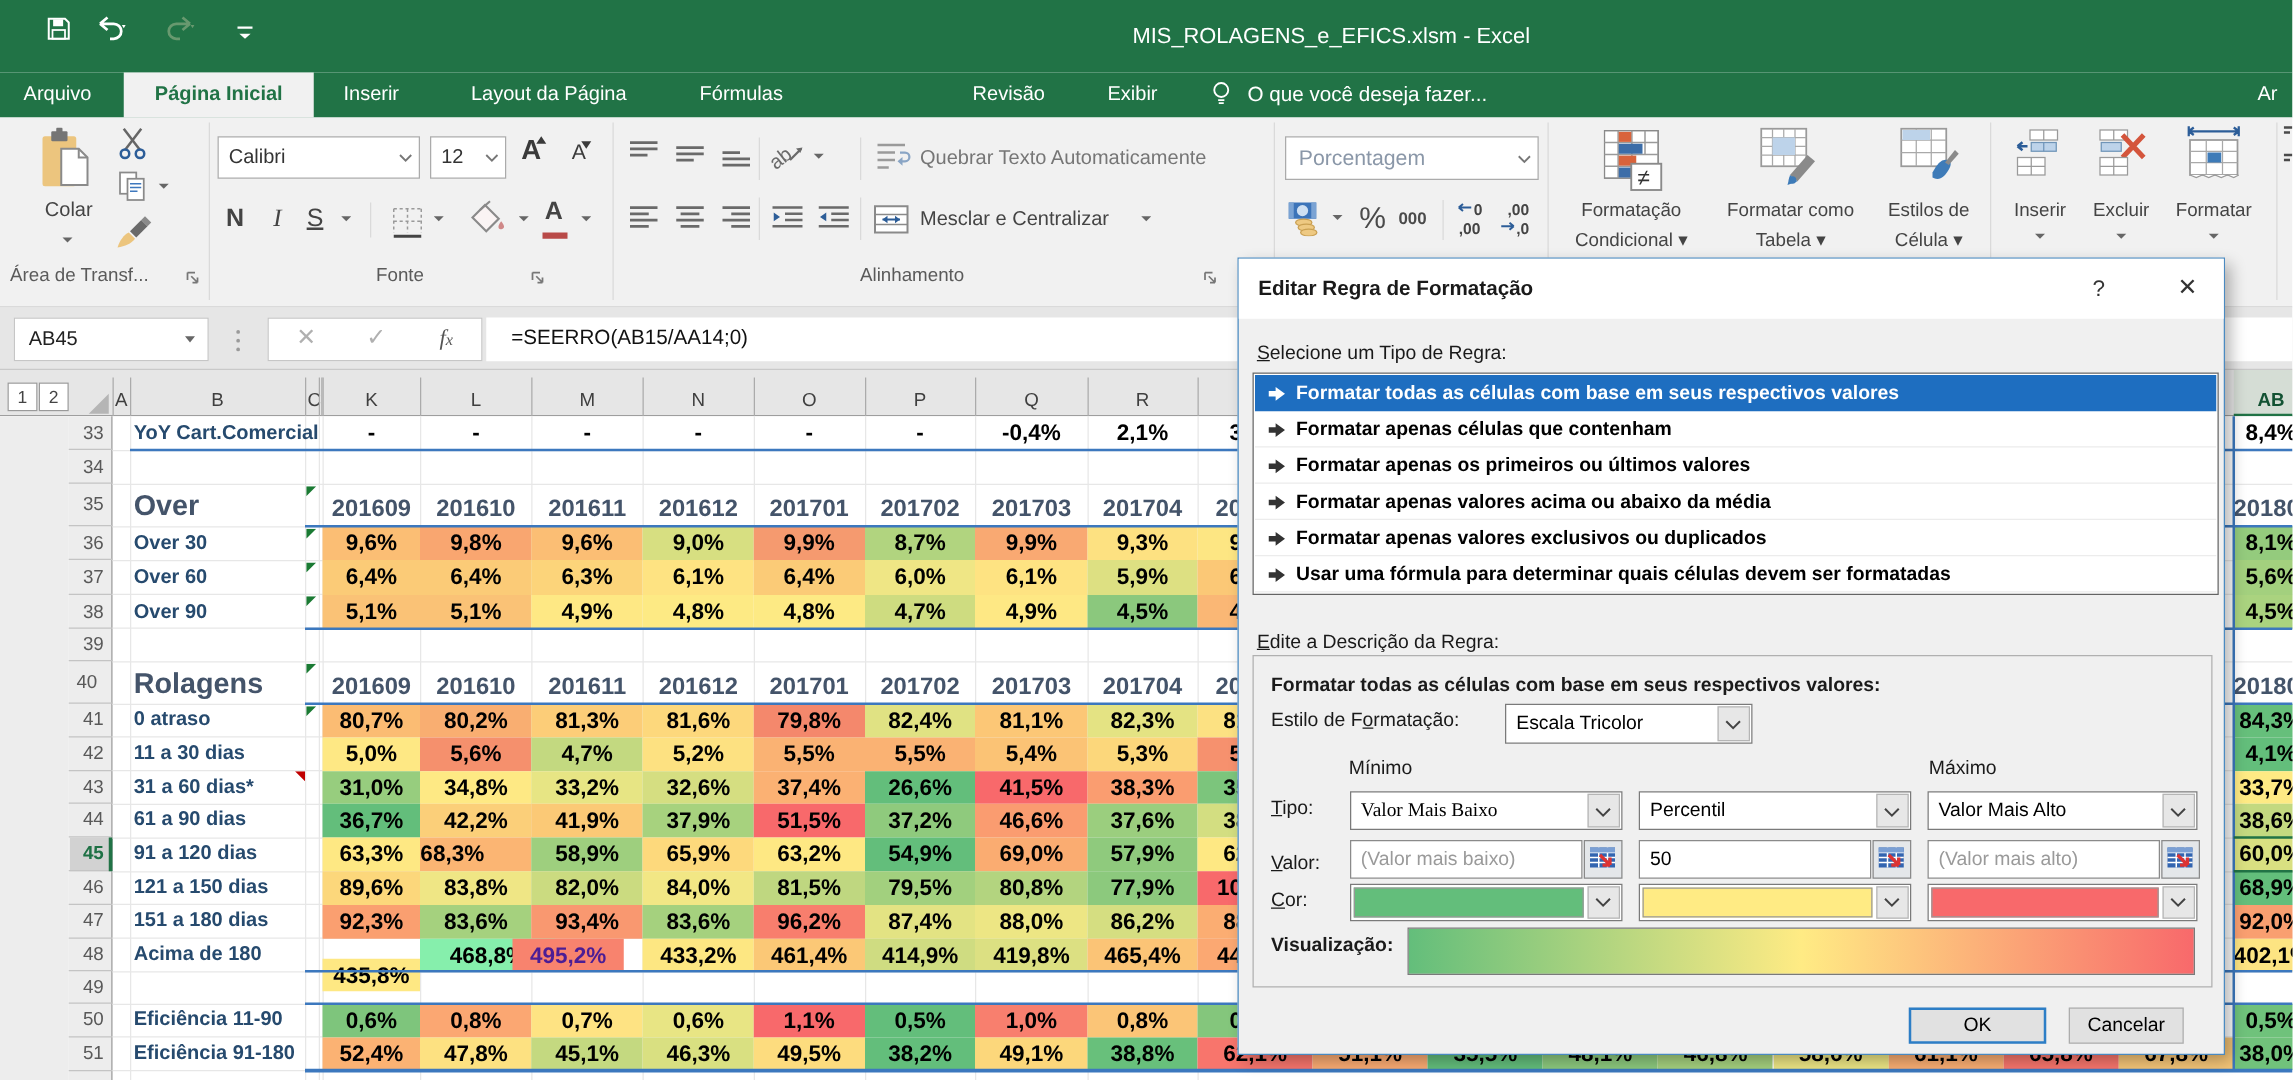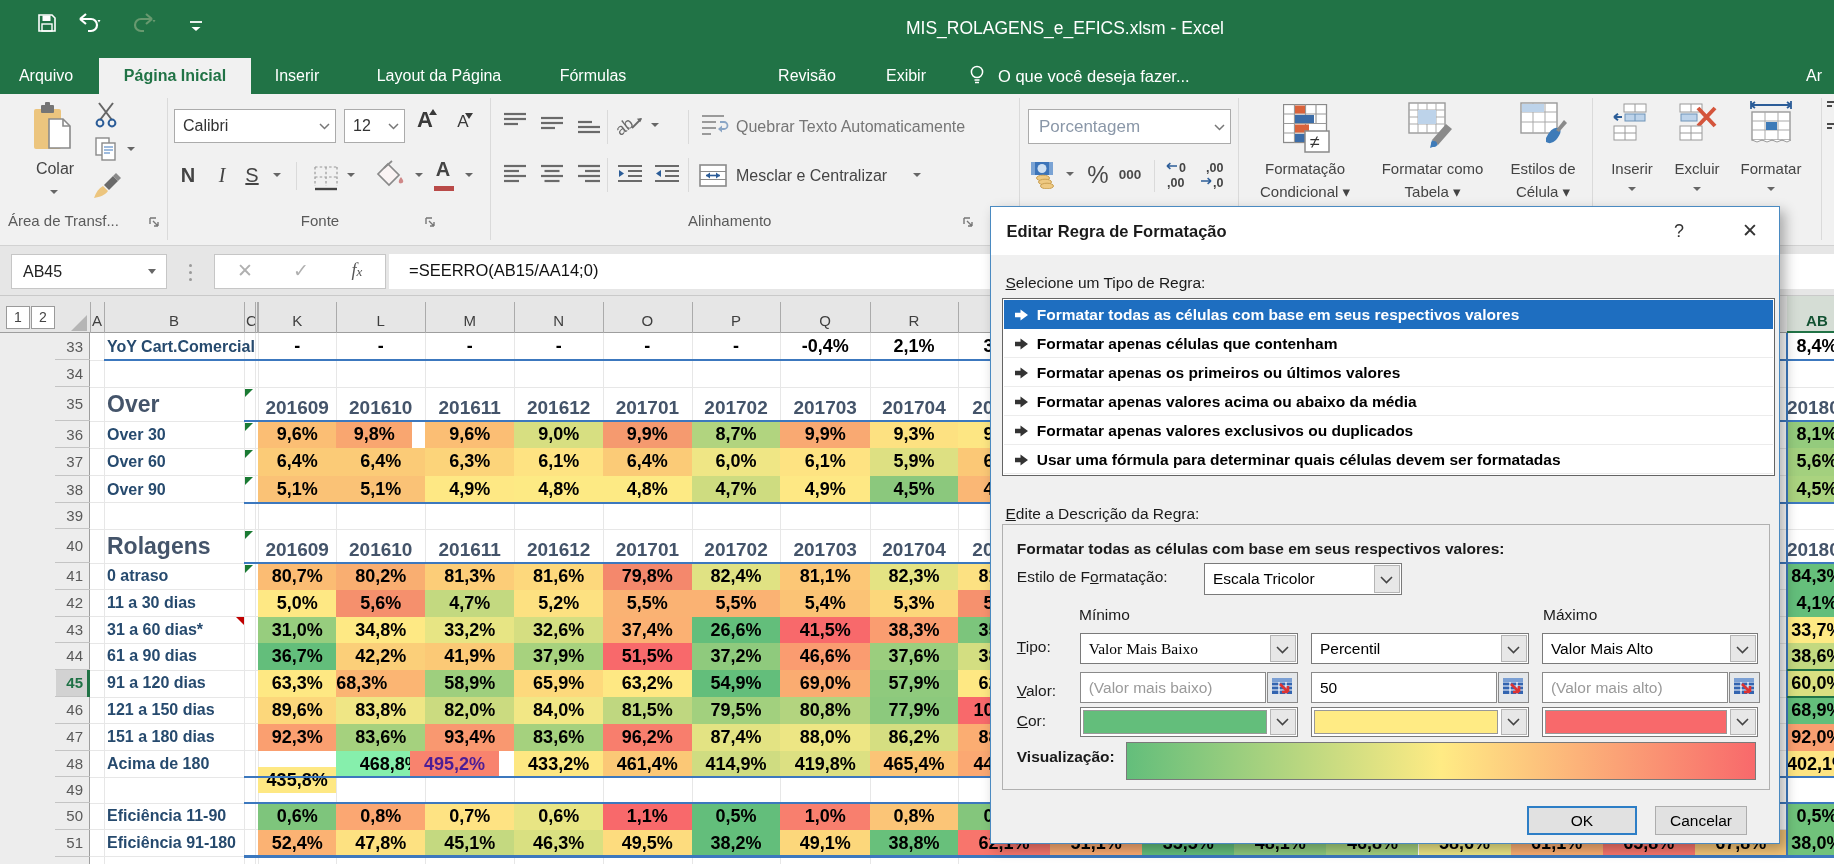--- a/index.html
+++ b/index.html
@@ -356,21 +356,21 @@
 <div class="a" style="left:56px;top:387px;width:33px;height:34.30000000000001px;color:#595959;font-size:15px;font-weight:400;text-align:right;padding-right:6px;line-height:34.30000000000001px;">35</div>
 <div class="a" style="left:55px;top:420.3px;width:35px;height:1px;background:#c4c4c4;"></div>
 <div class="a" style="left:56px;top:421.3px;width:33px;height:27.099999999999966px;color:#595959;font-size:15px;font-weight:400;text-align:right;padding-right:6px;line-height:27.099999999999966px;">36</div>
 <div class="a" style="left:55px;top:447.4px;width:35px;height:1px;background:#c4c4c4;"></div>
 <div class="a" style="left:56px;top:448.4px;width:33px;height:27.200000000000045px;color:#595959;font-size:15px;font-weight:400;text-align:right;padding-right:6px;line-height:27.200000000000045px;">37</div>
 <div class="a" style="left:55px;top:474.6px;width:35px;height:1px;background:#c4c4c4;"></div>
 <div class="a" style="left:56px;top:475.6px;width:33px;height:27.19999999999999px;color:#595959;font-size:15px;font-weight:400;text-align:right;padding-right:6px;line-height:27.19999999999999px;">38</div>
 <div class="a" style="left:55px;top:501.8px;width:35px;height:1px;background:#c4c4c4;"></div>
 <div class="a" style="left:56px;top:502.8px;width:33px;height:26.19999999999999px;color:#595959;font-size:15px;font-weight:400;text-align:right;padding-right:6px;line-height:26.19999999999999px;">39</div>
 <div class="a" style="left:55px;top:528.0px;width:35px;height:1px;background:#c4c4c4;"></div>
-<div class="a" style="left:56px;top:529px;width:33px;height:34px;color:#595959;font-size:15px;font-weight:400;text-align:right;padding-right:6px;line-height:34px;">40</div>
+<div class="a" style="left:56px;top:529px;width:33px;height:34px;color:#595959;font-size:15px;font-weight:400;text-align:center;padding-right:6px;line-height:34px;">40</div>
 <div class="a" style="left:55px;top:562px;width:35px;height:1px;background:#c4c4c4;"></div>
 <div class="a" style="left:56px;top:563px;width:33px;height:26.799999999999955px;color:#595959;font-size:15px;font-weight:400;text-align:right;padding-right:6px;line-height:26.799999999999955px;">41</div>
 <div class="a" style="left:55px;top:588.8px;width:35px;height:1px;background:#c4c4c4;"></div>
 <div class="a" style="left:56px;top:589.8px;width:33px;height:26.800000000000068px;color:#595959;font-size:15px;font-weight:400;text-align:right;padding-right:6px;line-height:26.800000000000068px;">42</div>
 <div class="a" style="left:55px;top:615.6px;width:35px;height:1px;background:#c4c4c4;"></div>
 <div class="a" style="left:56px;top:616.6px;width:33px;height:26.799999999999955px;color:#595959;font-size:15px;font-weight:400;text-align:right;padding-right:6px;line-height:26.799999999999955px;">43</div>
 <div class="a" style="left:55px;top:642.4px;width:35px;height:1px;background:#c4c4c4;"></div>
 <div class="a" style="left:56px;top:643.4px;width:33px;height:26.800000000000068px;color:#595959;font-size:15px;font-weight:400;text-align:right;padding-right:6px;line-height:26.800000000000068px;">44</div>
 <div class="a" style="left:55px;top:669.2px;width:35px;height:1px;background:#c4c4c4;"></div>
 <div class="a" style="left:56px;top:670.2px;width:33px;height:26.799999999999955px;background:#d2d2d2;color:#1e7145;font-size:15px;font-weight:600;text-align:right;padding-right:6px;line-height:26.799999999999955px;">45</div>
@@ -459,21 +459,21 @@
 <div class="a" style="left:336.3px;top:333px;width:88.89999999999998px;height:27px;color:#000;font-size:18px;font-weight:700;text-align:center;line-height:27px;">-</div>
 <div class="a" style="left:425.2px;top:333px;width:89.09999999999997px;height:27px;color:#000;font-size:18px;font-weight:700;text-align:center;line-height:27px;">-</div>
 <div class="a" style="left:514.3px;top:333px;width:88.70000000000005px;height:27px;color:#000;font-size:18px;font-weight:700;text-align:center;line-height:27px;">-</div>
 <div class="a" style="left:603px;top:333px;width:88.70000000000005px;height:27px;color:#000;font-size:18px;font-weight:700;text-align:center;line-height:27px;">-</div>
 <div class="a" style="left:691.7px;top:333px;width:88.69999999999993px;height:27px;color:#000;font-size:18px;font-weight:700;text-align:center;line-height:27px;">-</div>
 <div class="a" style="left:780.4px;top:333px;width:89.60000000000002px;height:27px;color:#000;font-size:18px;font-weight:700;text-align:center;line-height:27px;">-0,4%</div>
 <div class="a" style="left:870px;top:333px;width:88px;height:27px;color:#000;font-size:18px;font-weight:700;text-align:center;line-height:27px;">2,1%</div>
 <div class="a" style="left:958px;top:333px;width:92.09999999999991px;height:27px;color:#000;font-size:18px;font-weight:700;text-align:center;line-height:27px;">3,1%</div>
 <div class="a" style="left:1786.9px;top:333px;width:60.0px;height:27px;color:#000;font-size:18px;font-weight:700;text-align:center;line-height:27px;">8,4%</div>
 <div class="a" style="left:258px;top:421.3px;width:78.30000000000001px;height:27.099999999999966px;background:#fbbe74;color:#000;font-size:18px;font-weight:700;text-align:center;line-height:27.099999999999966px;">9,6%</div>
-<div class="a" style="left:336.3px;top:421.3px;width:76px;height:27.099999999999966px;background:#f9a670;color:#000;font-size:18px;font-weight:700;text-align:center;line-height:27.099999999999966px;">9,8%</div>
+<div class="a" style="left:336.3px;top:421.3px;width:89px;height:27.099999999999966px;background:#f9a670;color:#000;font-size:18px;font-weight:700;text-align:center;line-height:27.099999999999966px;">9,8%</div>
 <div class="a" style="left:425.2px;top:421.3px;width:89.09999999999997px;height:27.099999999999966px;background:#fbbe74;color:#000;font-size:18px;font-weight:700;text-align:center;line-height:27.099999999999966px;">9,6%</div>
 <div class="a" style="left:514.3px;top:421.3px;width:88.70000000000005px;height:27.099999999999966px;background:#d7df81;color:#000;font-size:18px;font-weight:700;text-align:center;line-height:27.099999999999966px;">9,0%</div>
 <div class="a" style="left:603px;top:421.3px;width:88.70000000000005px;height:27.099999999999966px;background:#f59a6f;color:#000;font-size:18px;font-weight:700;text-align:center;line-height:27.099999999999966px;">9,9%</div>
 <div class="a" style="left:691.7px;top:421.3px;width:88.69999999999993px;height:27.099999999999966px;background:#b1d47f;color:#000;font-size:18px;font-weight:700;text-align:center;line-height:27.099999999999966px;">8,7%</div>
 <div class="a" style="left:780.4px;top:421.3px;width:89.60000000000002px;height:27.099999999999966px;background:#f9a972;color:#000;font-size:18px;font-weight:700;text-align:center;line-height:27.099999999999966px;">9,9%</div>
 <div class="a" style="left:870px;top:421.3px;width:88px;height:27.099999999999966px;background:#fde181;color:#000;font-size:18px;font-weight:700;text-align:center;line-height:27.099999999999966px;">9,3%</div>
 <div class="a" style="left:958px;top:421.3px;width:92.09999999999991px;height:27.099999999999966px;background:#fde683;color:#000;font-size:18px;font-weight:700;text-align:center;line-height:27.099999999999966px;">9,1%</div>
 <div class="a" style="left:1786.9px;top:421.3px;width:60.0px;height:27.099999999999966px;background:#94cb7d;color:#000;font-size:18px;font-weight:700;text-align:center;line-height:27.099999999999966px;">8,1%</div>
 <div class="a" style="left:258px;top:448.4px;width:78.30000000000001px;height:27.200000000000045px;background:#fbcb77;color:#000;font-size:18px;font-weight:700;text-align:center;line-height:27.200000000000045px;">6,4%</div>
 <div class="a" style="left:336.3px;top:448.4px;width:88.89999999999998px;height:27.200000000000045px;background:#fbcb77;color:#000;font-size:18px;font-weight:700;text-align:center;line-height:27.200000000000045px;">6,4%</div>

